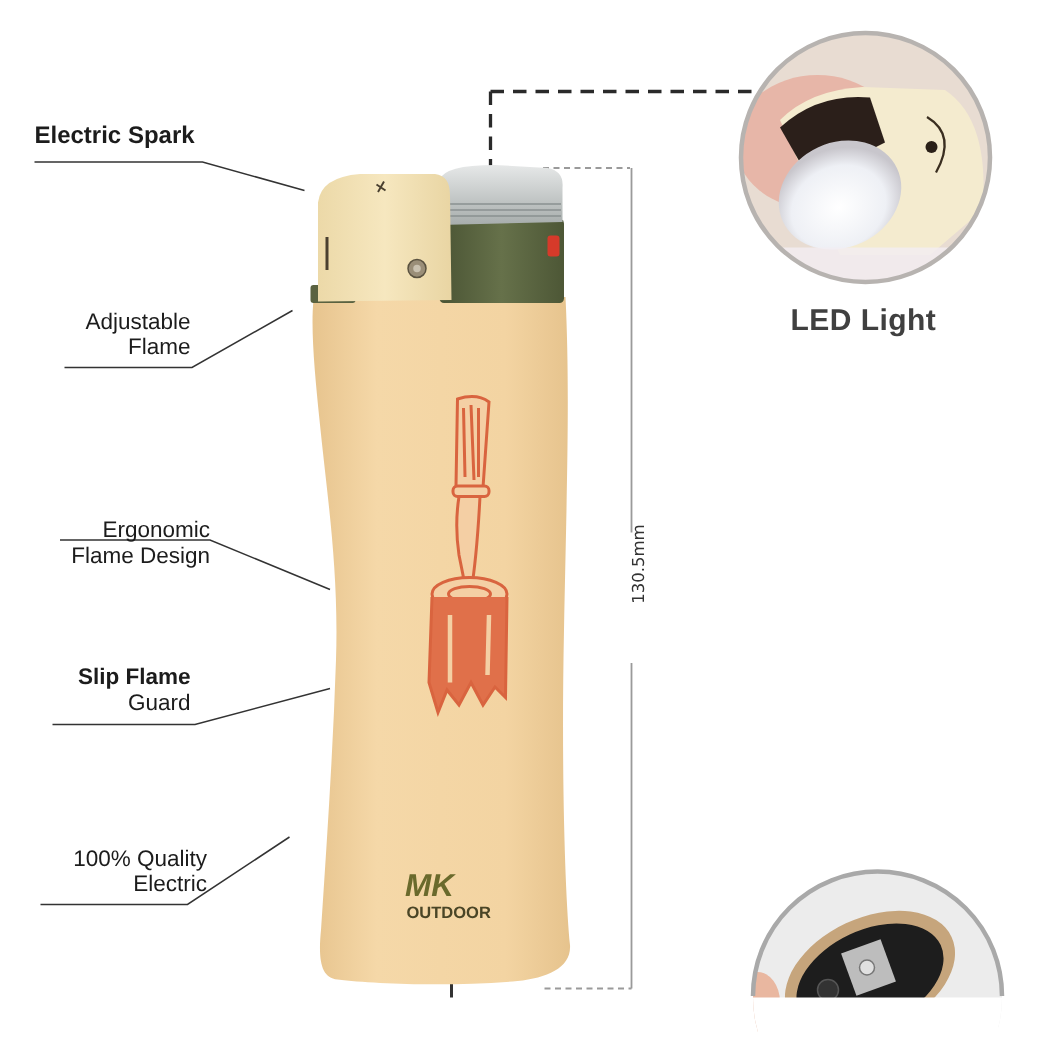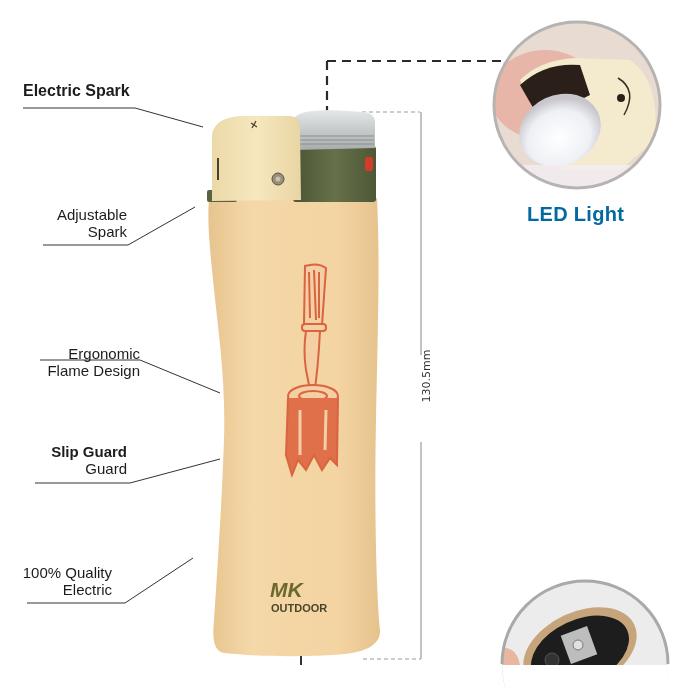--- a/index.html
+++ b/index.html
@@ -1,20 +1,20 @@
 <!DOCTYPE html>
 <html><head>
 <meta charset="utf-8">
 <style>
   html, body { margin:0; padding:0; background:#ffffff; }
   body { width:700px; height:700px; position:relative; overflow:hidden; font-family:"Liberation Sans", sans-serif; color:#1a1a1a; }
   .label { position:absolute; font-size:15px; line-height:17px; color:#1c1c1c;text-align:right; }
   .label b { font-weight:700; }
   .right { }
-  .led-title { position:absolute; left:527px; top:203px; font-size:20px; font-weight:700; color:#0369a1; letter-spacing:0.3px; }
+  .led-title { position:absolute; left:527px; top:203px; font-size:20px; font-weight:700; color:#404040; letter-spacing:0.3px; }
   .dim-text { position:absolute; left:408px; top:378px; width:36px; font-size:11px; color:#333; transform:rotate(-90deg); transform-origin:center; text-align:center; font-family:"DejaVu Sans", sans-serif; }
   svg { position:absolute; left:0; top:0; }
 </style>
 </head>
 <body>
 
 <svg width="700" height="700" viewBox="0 0 700 700">
   <defs>
     <linearGradient id="bodyGrad" x1="0" x2="1" y1="0" y2="0">
       <stop offset="0" stop-color="#e7c48e"></stop>
@@ -128,30 +128,30 @@
     <rect x="500" y="665" width="180" height="40" fill="#ffffff"></rect>
   </g>
   <path d="M502,664 A83,83 0 0,1 668,664" fill="none" stroke="#a9a9a9" stroke-width="3"></path>
 </svg>
 
 <div class="label" style="left:23px; top:82px; font-size:16px;">
   <b>Electric Spark</b>
 </div>
 <div class="label right" style="left:25px; top:206px; width:102px;">
   <div>Adjustable</div>
-  <div>Spark</div>
+  <div>Flame</div>
 </div>
 <div class="label right" style="left:25px; top:321px; width:115px;margin-top:24px;">
   <div>Ergonomic</div>
   <div>Flame Design</div>
 </div>
 <div class="label right" style="left:25px; top:443px; width:102px;">
-  <div><b>Slip Guard</b></div>
+  <div><b>Slip Flame</b></div>
   <div>Guard</div>
 </div>
-<div class="label right" style="left:5px; top:564px; width:107px;">
+<div class="label right" style="left:31px; top:564px; width:107px;">
   <div>100% Quality</div>
   <div>Electric</div>
 </div>
 
 <div class="led-title">LED Light</div>
 
 <div class="dim-text">130.5mm</div>
 
 </body></html>

